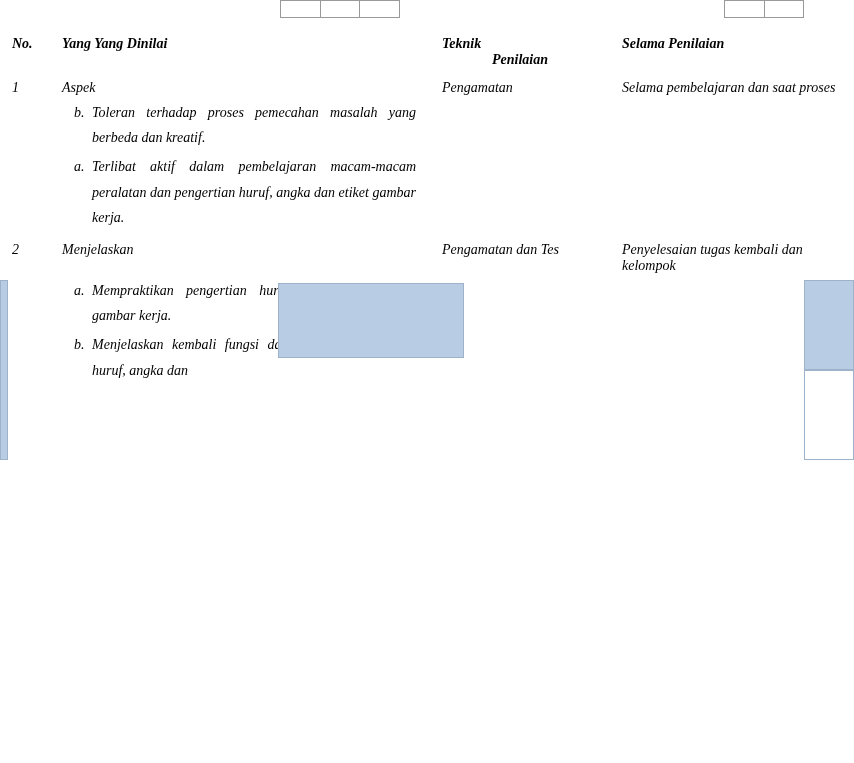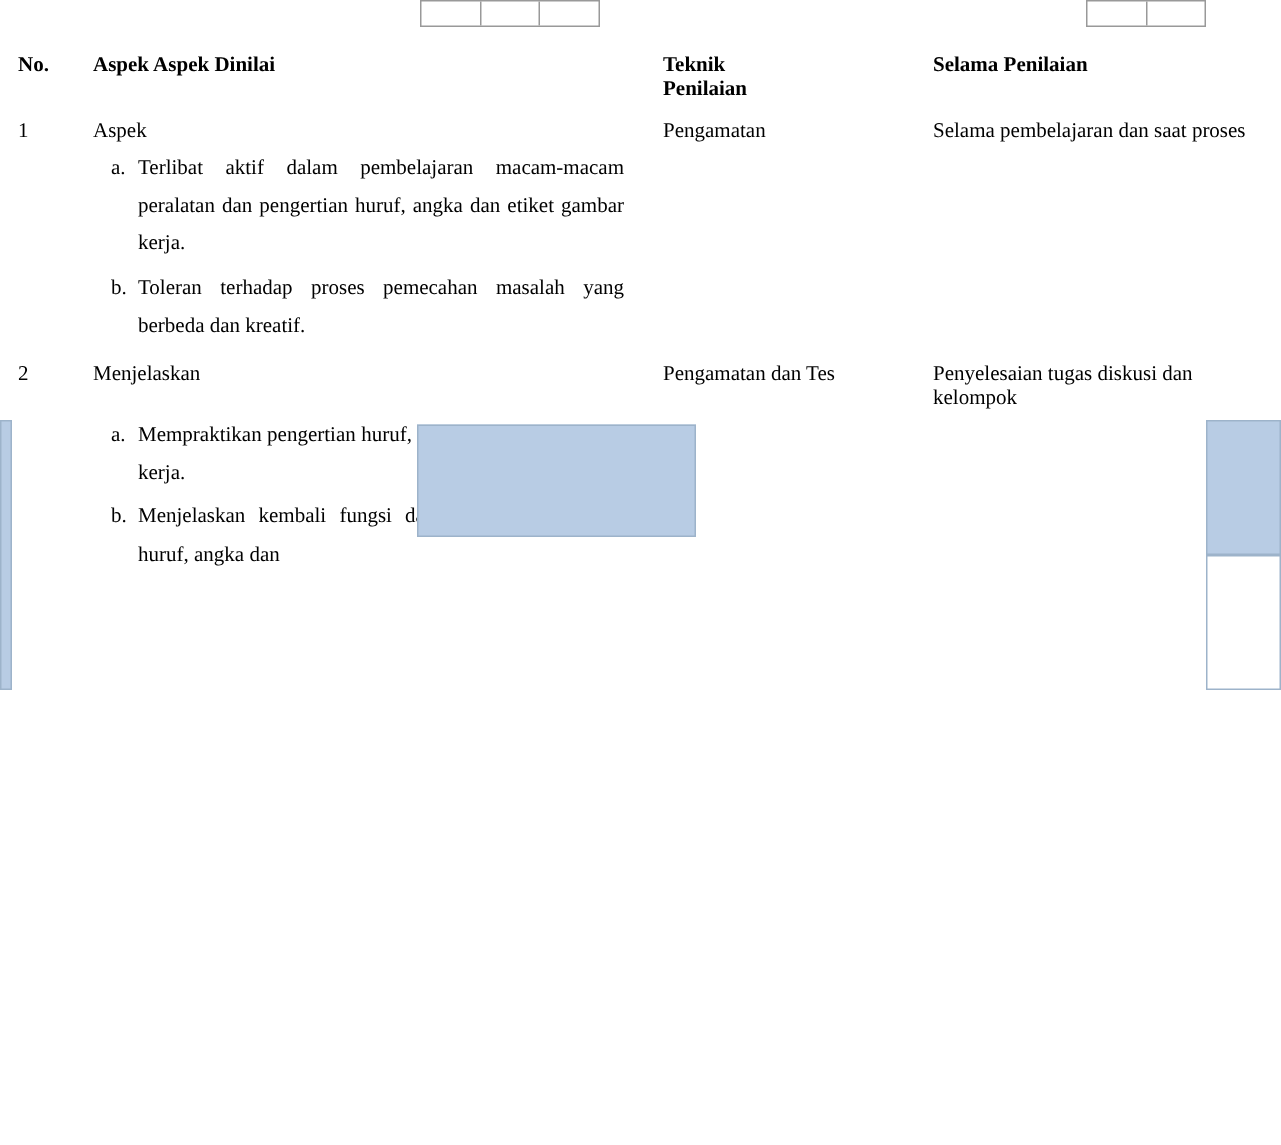--- a/index.html
+++ b/index.html
@@ -17,20 +17,21 @@
       min-height: 763px;
       overflow: hidden;
     }
 
     .page-container {
       width: 854px;
       min-height: 763px;
       position: relative;
       padding: 10px 0;
       overflow: hidden;
+      font-style: italic;
     }
 
     
     .left-border-strip {
       position: absolute;
       left: 0;
       top: 280px;
       width: 8px;
       height: 180px;
       background: #b8cce4;
@@ -126,20 +127,21 @@
     }
 
     .teknik-title {
       font-weight: bold;
       display: block;
     }
 
     .teknik-subtitle {
       font-weight: bold;
       display: block;
+      text-align: center;
     }
 
     .section-number {
       font-size: 14px;
       padding-top: 8px;
     }
 
     .section-label {
       font-size: 14px;
       padding-top: 8px;
@@ -227,71 +229,71 @@
 
   <div class="right-top-box"></div>
   <div class="right-bottom-strip"></div>
 
   <div class="blue-overlay"></div>
 
   <table class="main-table">
     <thead>
       <tr class="header-row">
         <th class="col-no">No.</th>
-        <th class="col-aspek">Aspek Aspek Dinilai</th>
+        <th class="col-aspek">Yang Yang Dinilai</th>
         <th class="col-teknik teknik-header">
           <span class="teknik-title">Teknik</span>
           <span class="teknik-subtitle">Penilaian</span>
         </th>
         <th class="col-waktu">Selama Penilaian</th>
       </tr>
     </thead>
     <tbody>
 
       <tr class="data-row">
         <td class="col-no section-number">1</td>
         <td class="col-aspek section-label">Aspek</td>
         <td class="col-teknik">Pengamatan</td>
         <td class="col-waktu">Selama pembelajaran dan saat proses</td>
+      </tr>
+
+      <tr class="data-row">
+        <td class="col-no"></td>
+        <td class="col-aspek">
+          <div class="aspek-sub">
+            <span class="aspek-sub-label">b.</span><span class="aspek-sub-content">Toleran terhadap proses pemecahan masalah yang berbeda dan kreatif.</span>
+          </div>
+        </td>
+        <td class="col-teknik"></td>
+        <td class="col-waktu"></td>
       </tr>
 
       <tr class="data-row sub-item-a">
         <td class="col-no"></td>
         <td class="col-aspek">
           <div class="aspek-sub">
             <span class="aspek-sub-label">a.</span><span class="aspek-sub-content">Terlibat aktif dalam pembelajaran macam-macam peralatan dan pengertian huruf, angka dan etiket gambar kerja.</span>
           </div>
         </td>
         <td class="col-teknik"></td>
         <td class="col-waktu"></td>
       </tr>
 
-      <tr class="data-row">
-        <td class="col-no"></td>
-        <td class="col-aspek">
-          <div class="aspek-sub">
-            <span class="aspek-sub-label">b.</span><span class="aspek-sub-content">Toleran terhadap proses pemecahan masalah yang berbeda dan kreatif.</span>
-          </div>
-        </td>
-        <td class="col-teknik"></td>
-        <td class="col-waktu"></td>
-      </tr>
-
       <tr class="row-spacer">
         <td></td>
           <td></td>
           <td></td>
           <td></td>
       </tr>
 
       <tr class="data-row">
         <td class="col-no section-number">2</td>
         <td class="col-aspek section-label">Menjelaskan</td>
         <td class="col-teknik">Pengamatan dan Tes</td>
-        <td class="col-waktu">Penyelesaian tugas diskusi dan kelompok</td>
+        <td class="col-waktu">Penyelesaian tugas kembali dan kelompok</td>
       </tr>
 
       <tr class="data-row">
         <td class="col-no"></td>
         <td class="col-aspek">
           <div class="aspek-sub">
             <span class="aspek-sub-label">a.</span><span class="aspek-sub-content">Mempraktikan pengertian huruf, angka dan etiket gambar kerja.</span>
           </div>
         </td>
         <td class="col-teknik"></td>

